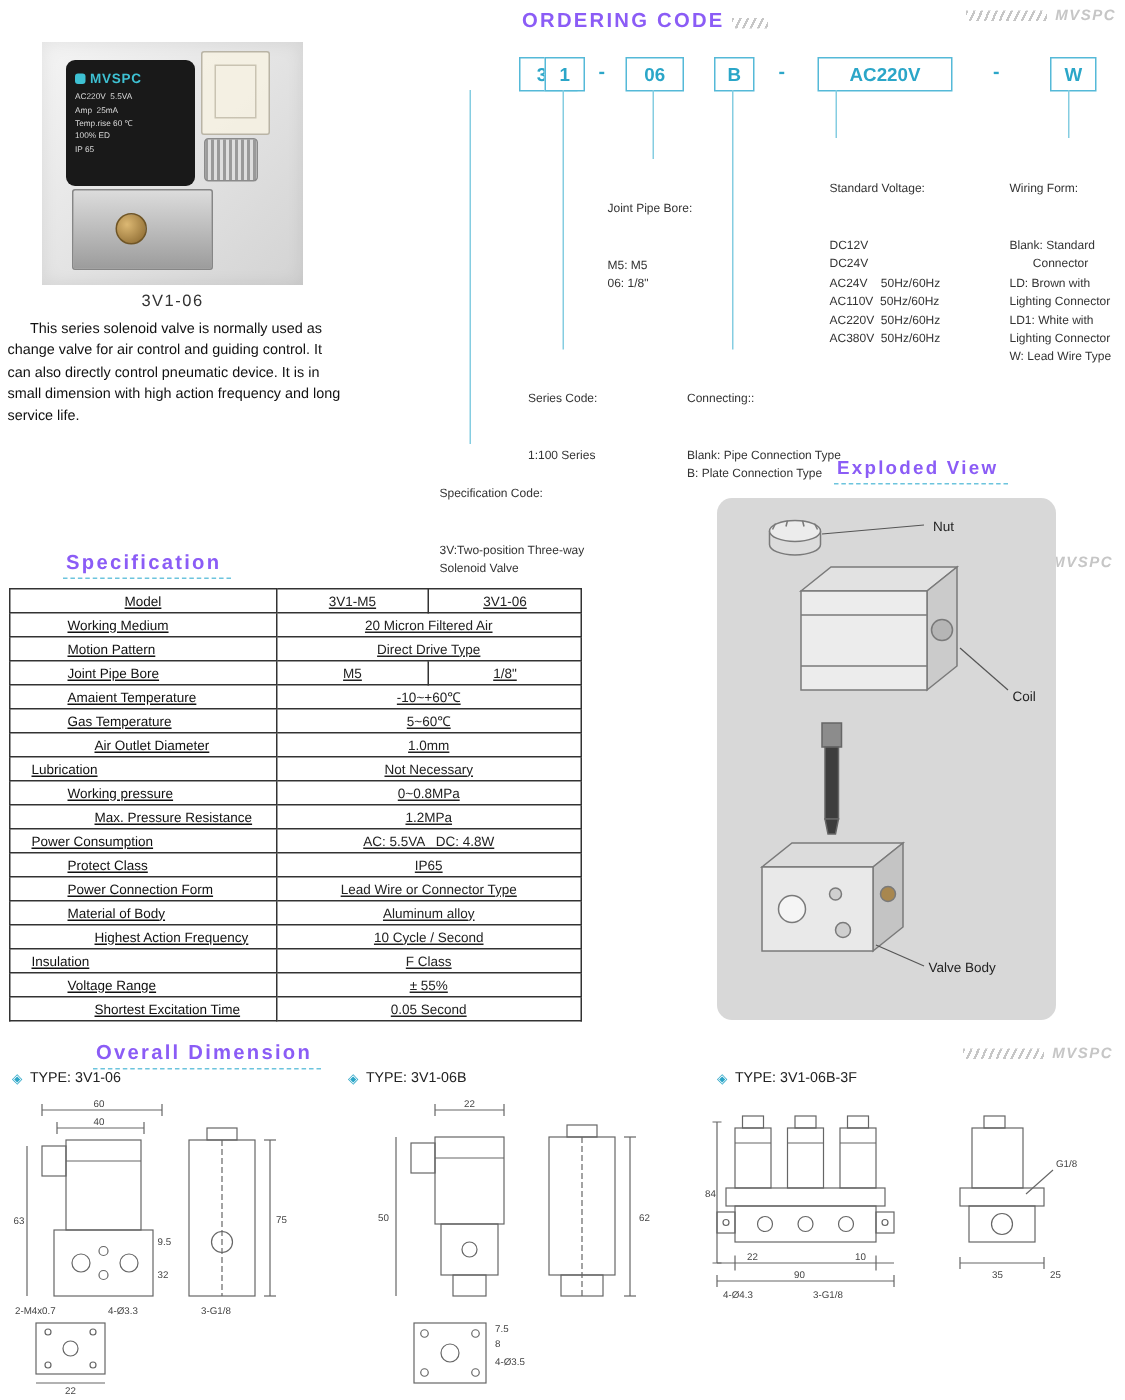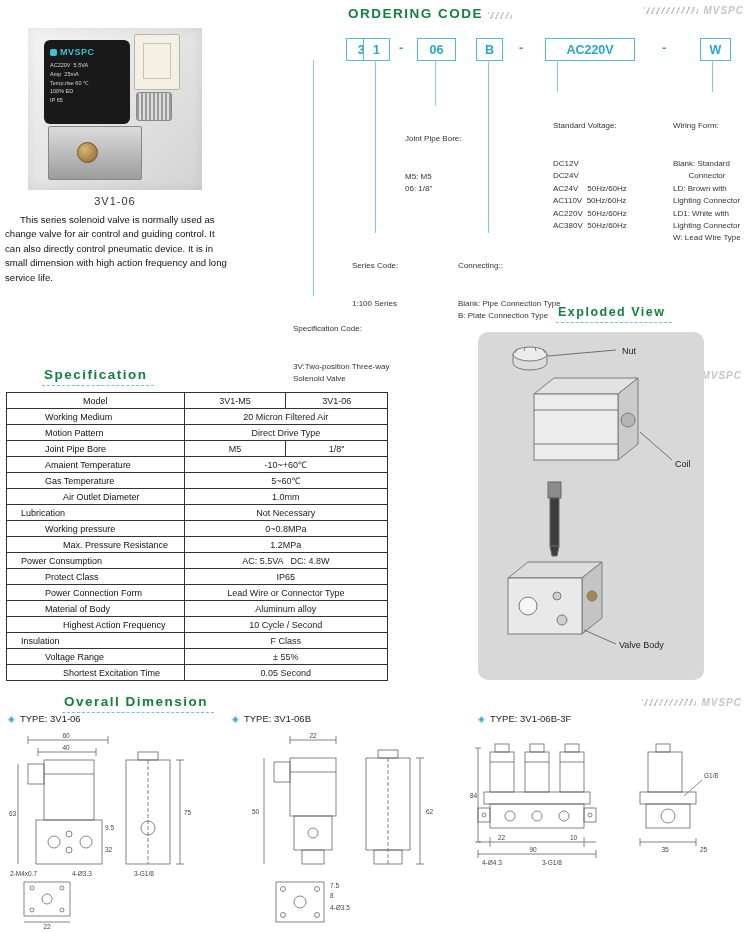--- a/index.html
+++ b/index.html
@@ -2,21 +2,21 @@
 <html><head>
 <meta charset="utf-8">
 <style>
   html,body { margin:0; padding:0; background:#fff; }
   .page {
     position:relative; width:750px; height:933px; background:#ffffff;
     font-family:"Liberation Sans", sans-serif; color:#222; overflow:hidden;
   }
   
   .sec-title {
-    position:absolute; color:#15803d; font-weight:bold; font-size:13.5px;
+    position:absolute; color:#8b5cf6; font-weight:bold; font-size:13.5px;
     letter-spacing:1.5px; white-space:nowrap;
   }
   .underlined { border-bottom:1px dashed #6cc4dd; padding:0 6px 3px 2px; }
   .wm { position:absolute; display:flex; align-items:center; gap:5px; }
   .stripes {
     width:54px; height:7px;
     background:repeating-linear-gradient(115deg,#c6c6c6 0 1.5px,transparent 1.5px 4.5px);
   }
   .wm-text { font-size:10px; font-weight:bold; font-style:italic; color:#c6c6c6; letter-spacing:1px; }
 
@@ -60,21 +60,21 @@
   }
   .port {
     position:absolute; left:28px; top:15px; width:19px; height:19px; border-radius:50%;
     background:radial-gradient(circle at 35% 35%, #dcb873, #84622a); border:1px solid #6f5526;
   }
   .photo-caption { position:absolute; left:28px; top:195px; width:174px; text-align:center; font-size:11px; letter-spacing:1px; color:#333; }
   .desc { position:absolute; left:5px; top:213px; width:226px; margin:0; font-size:9.6px; line-height:1.5; text-indent:15px; color:#111; }
 
   
   .spec-table { position:absolute; left:6px; top:392px; width:382px; border-collapse:collapse; font-size:9px; border:1.5px solid #222; }
-  .spec-table td { border:1px solid #333; height:15px; padding:0 4px; white-space:pre-wrap; }
+  .spec-table td { border:1px solid #333; height:15px; padding:0 4px; white-space:pre-wrap;text-decoration:underline; }
   .spec-table td.lbl { color:#111; }
   .spec-table td.val { text-align:center; }
   .ind0 { padding-left:14px !important; }
   .ind1 { padding-left:38px !important; }
   .ind2 { padding-left:56px !important; }
   .ctr  { text-align:center; }
 
   
   .exploded-panel { position:absolute; left:478px; top:332px; width:226px; height:348px; background:#d8d8d8; border-radius:10px; }
   svg text { font-family:"Liberation Sans", sans-serif; }

